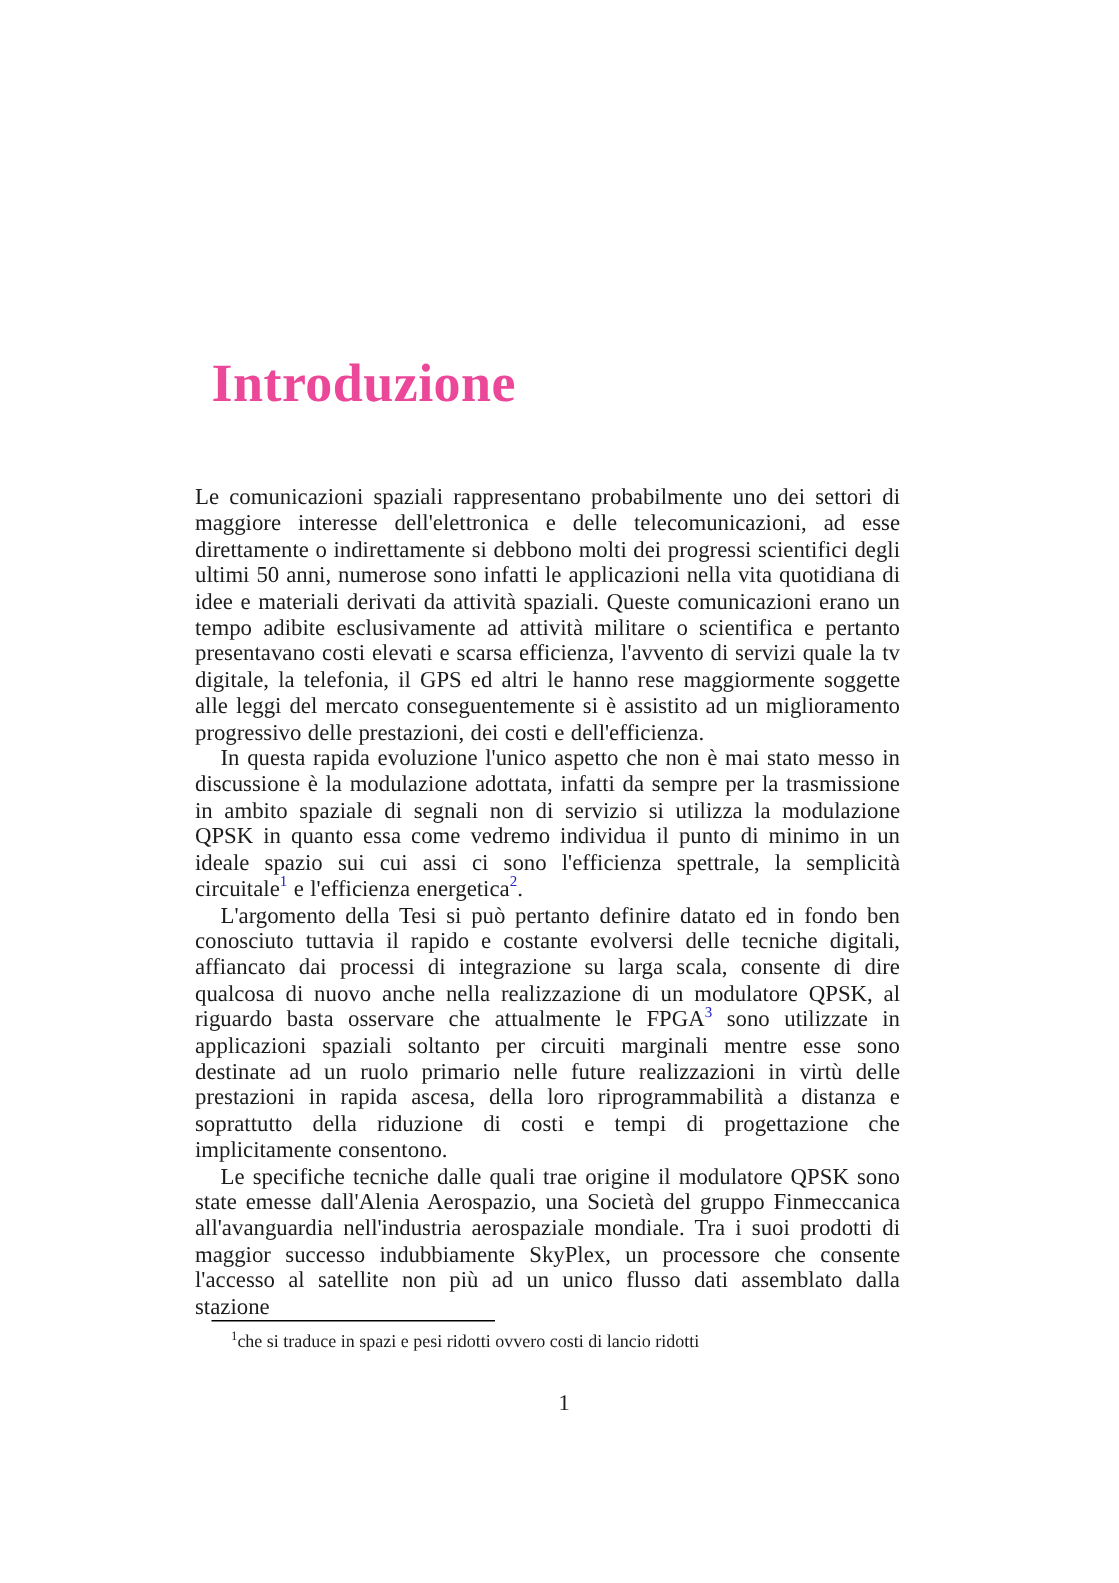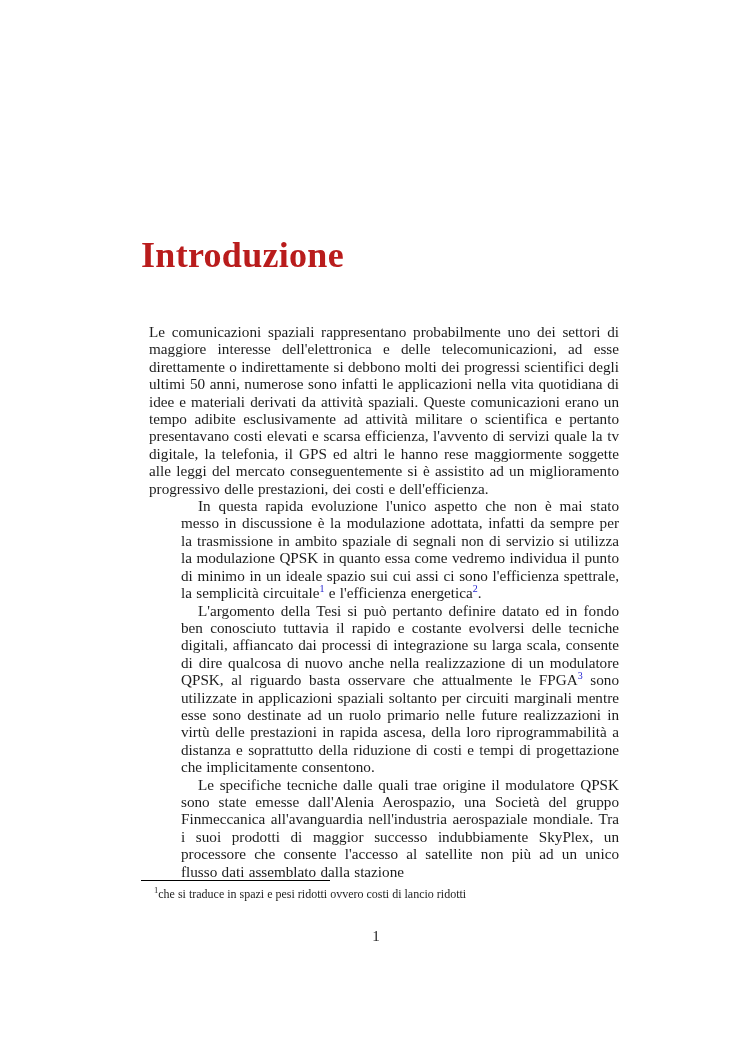--- a/index.html
+++ b/index.html
@@ -17,36 +17,36 @@
     overflow: hidden;
   }
   .chapter-title {
     position: absolute;
     left: 141px;
     top: 234px;
     margin: 0;
     font-size: 36px;
     font-weight: bold;
     letter-spacing: 0.3px;
-    color: #b91c1c;
+    color: #ec4899;
   }
   .content {
     position: absolute;
-    left: 149px;
+    left: 130px;
     top: 323px;
     width: 470px;
   }
   .para {
     margin: 0;
     font-size: 15.2px;
     line-height: 17.4px;
     text-align: justify;
     word-spacing: 0.5px;
   }
-  .para.indent { text-indent: 17px; margin-left: 32px; }
+  .para.indent { text-indent: 17px; }
   sup.fnref {
     font-size: 10px;
     line-height: 0;
     vertical-align: super;
     text-decoration: none;
   }
   .footnote-area {
     position: absolute;
     left: 141px;
     top: 836px;

